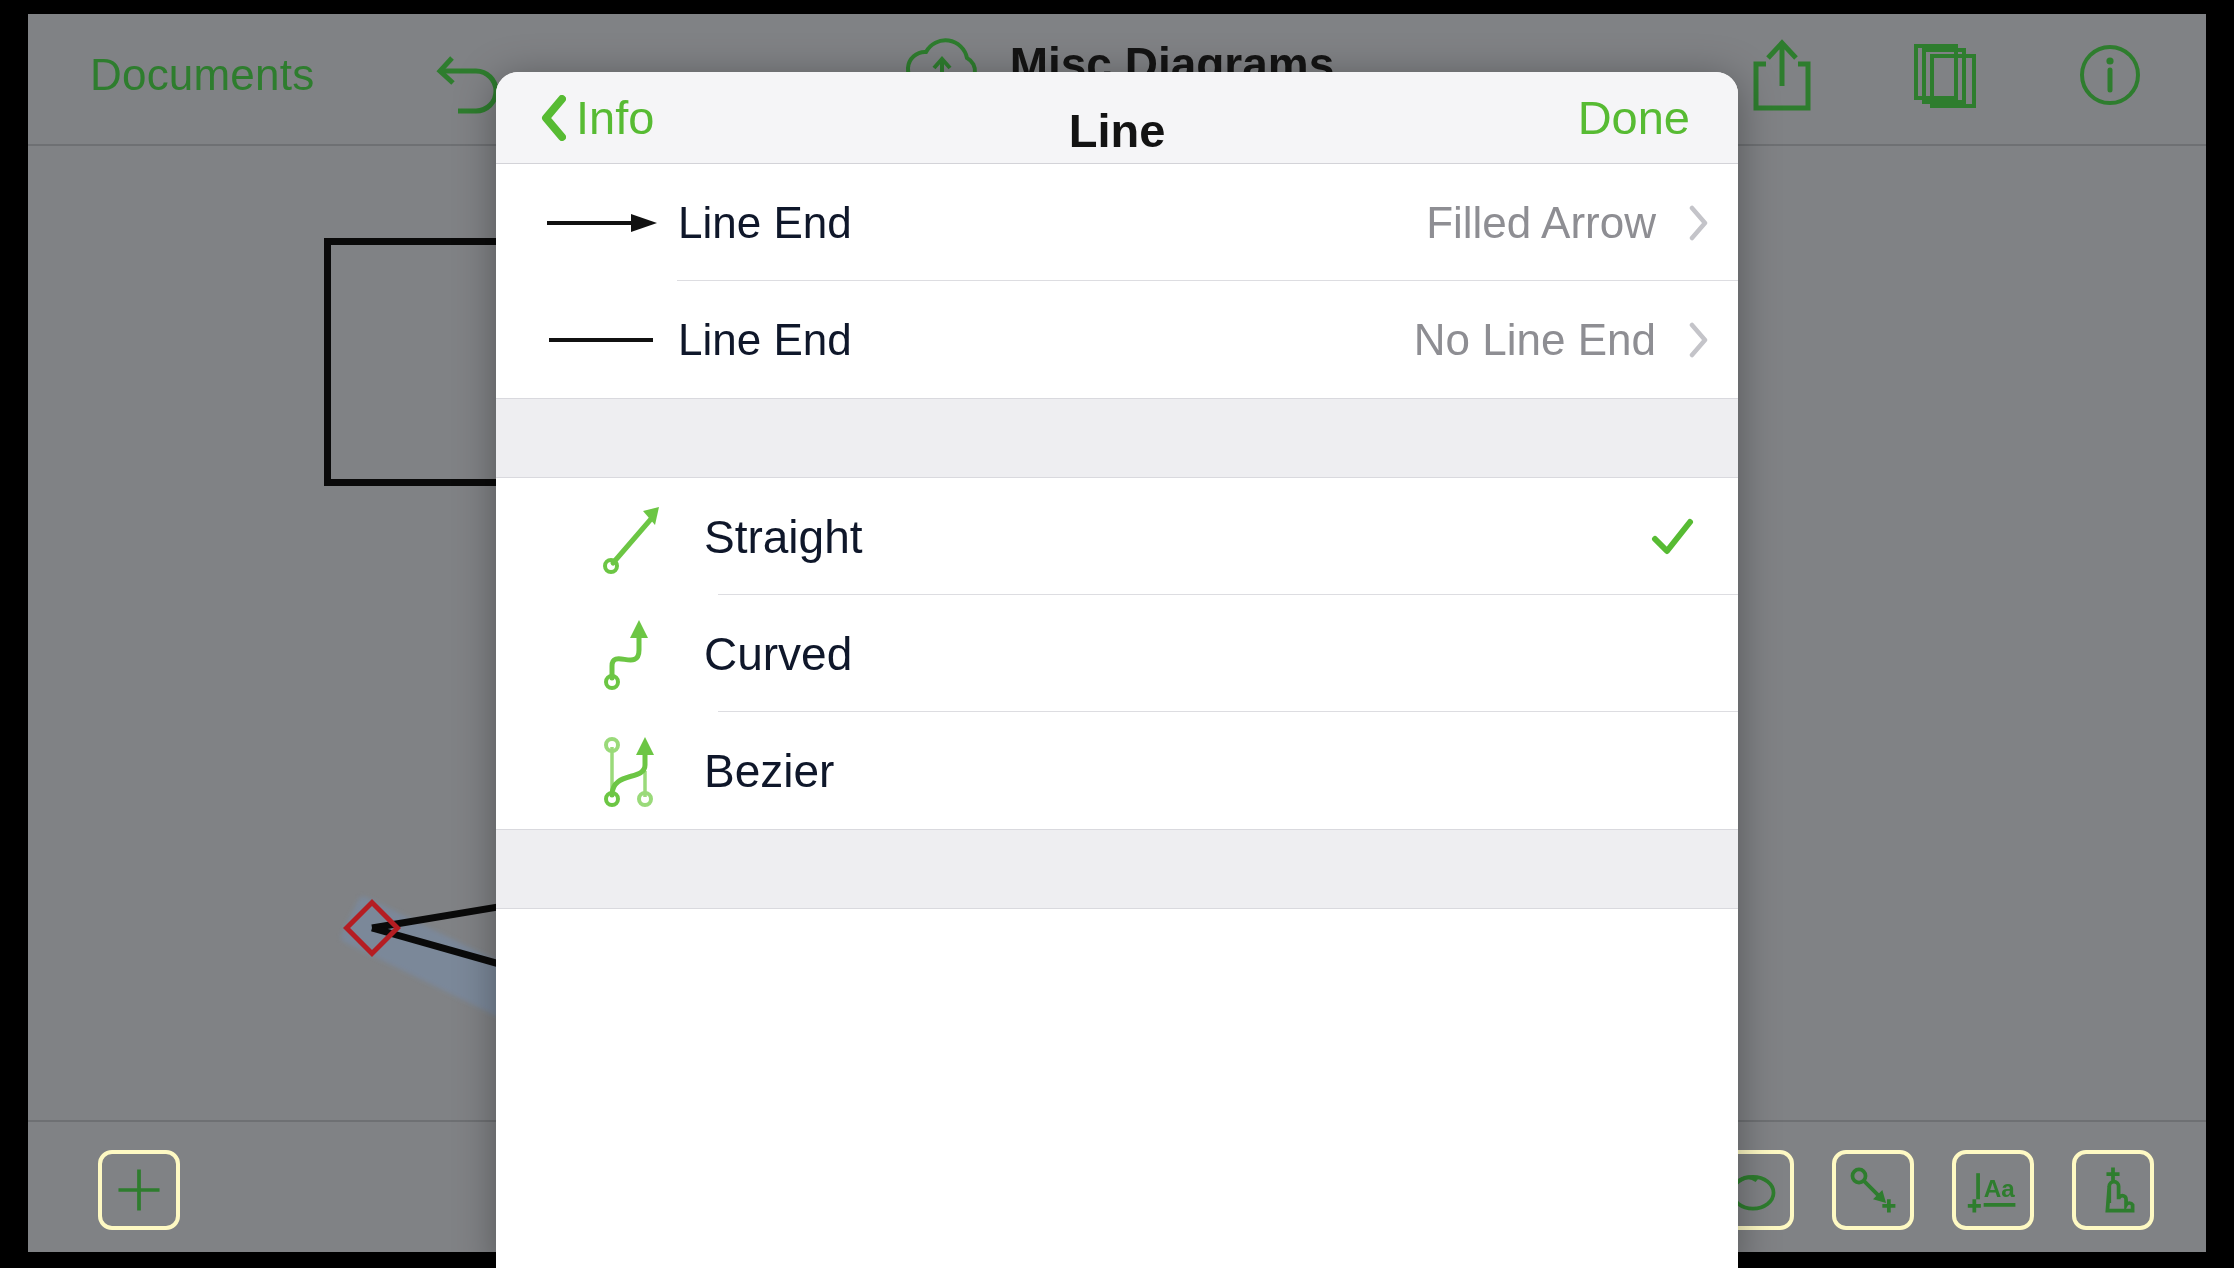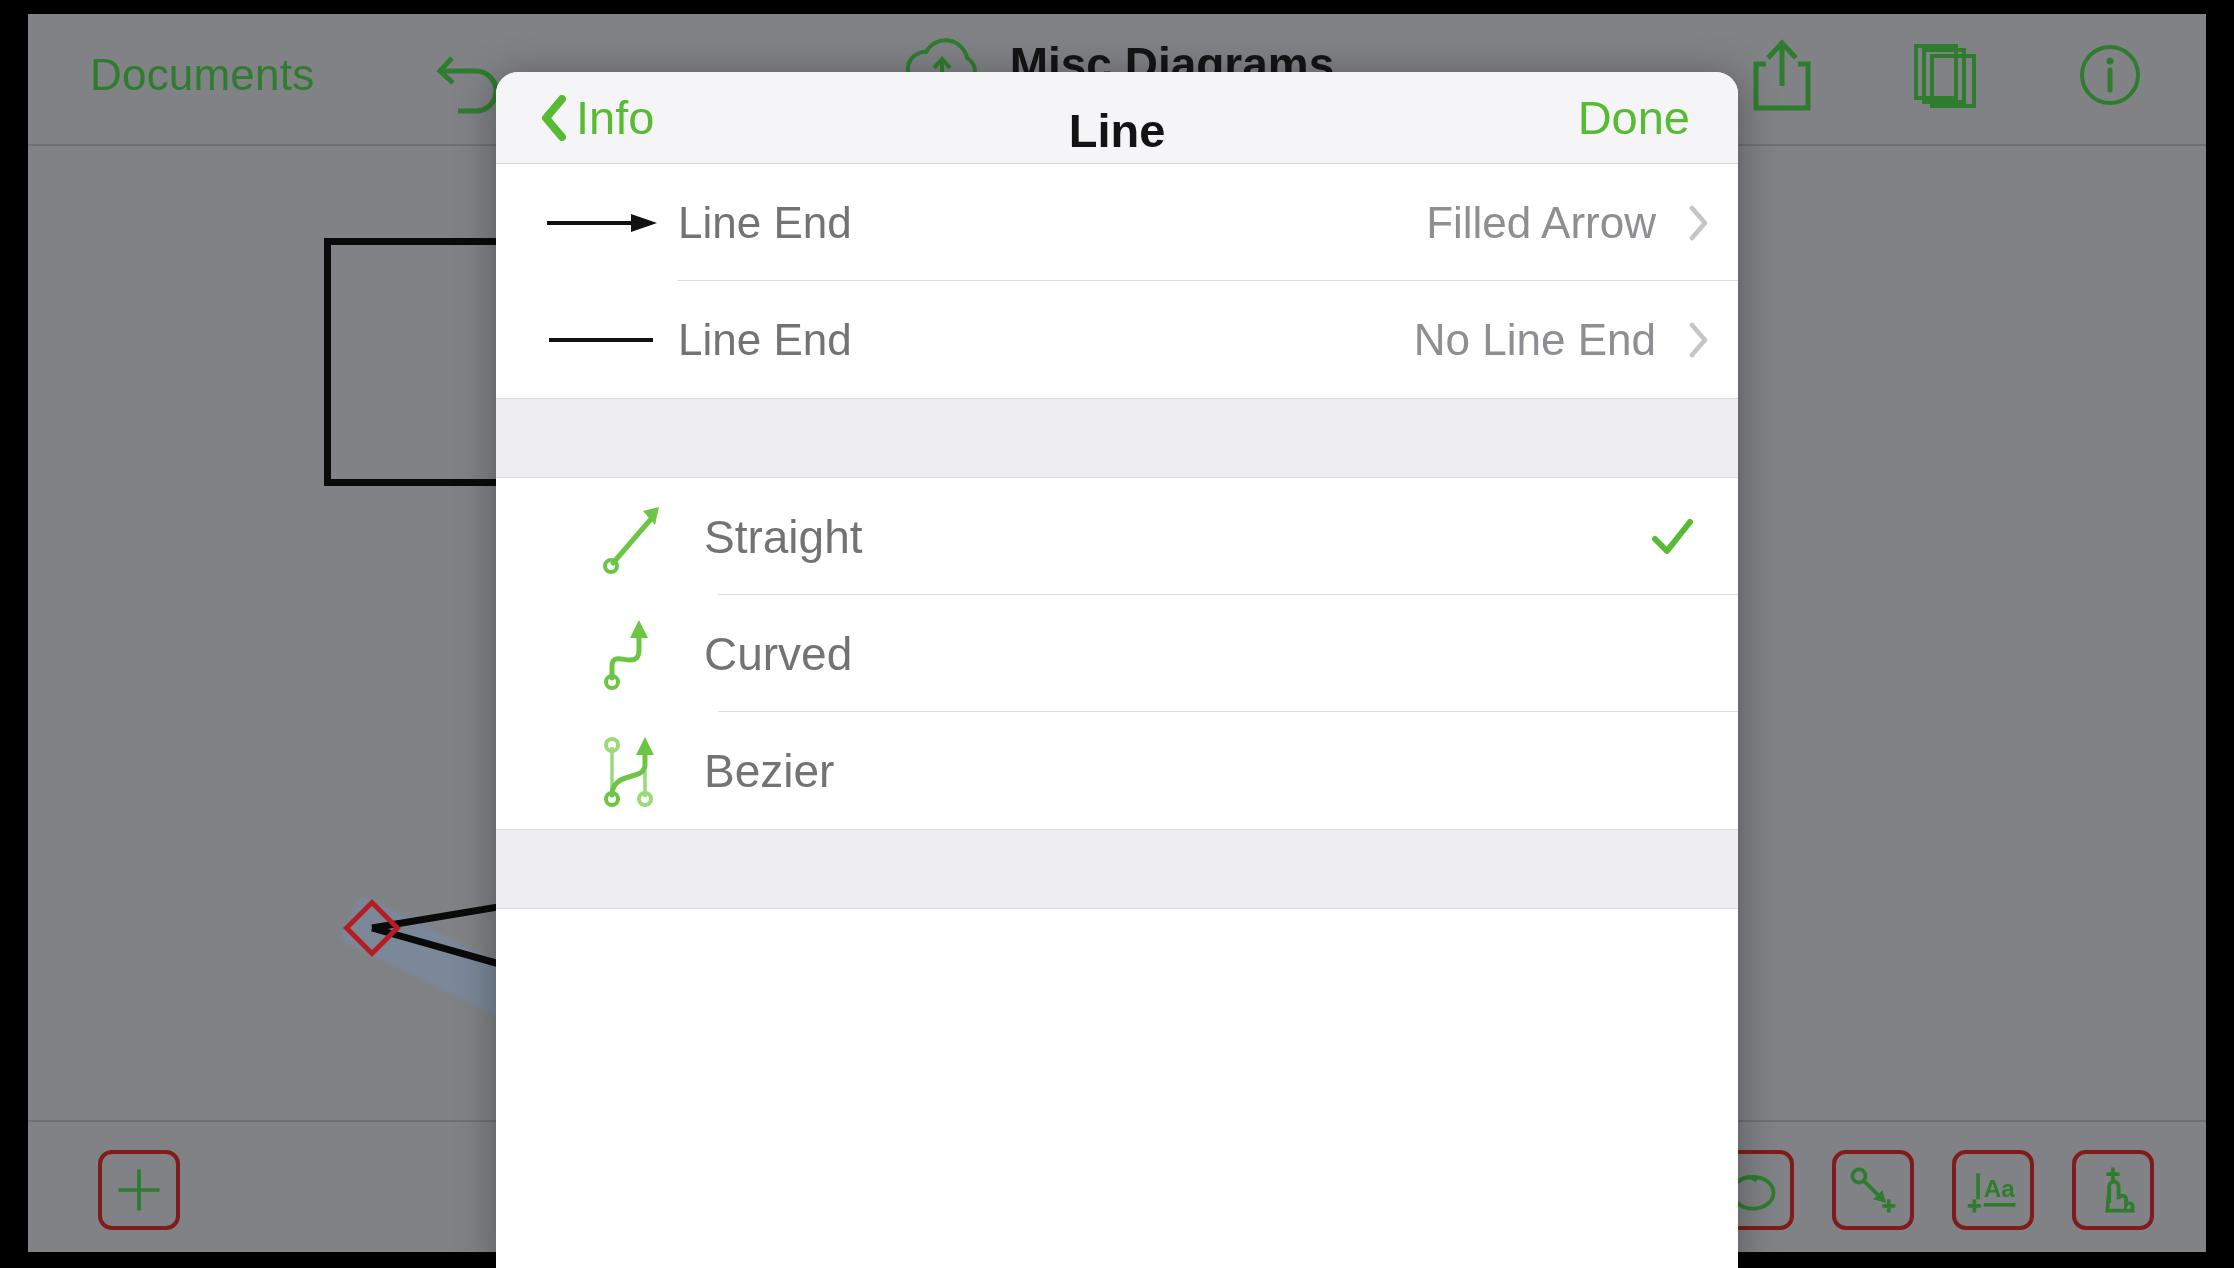--- a/index.html
+++ b/index.html
@@ -77,21 +77,21 @@
     background: #808285;
     border-top: 2px solid #6e7073;
   }
   .bb-left { position: absolute; left: 70px; top: 28px; }
   .bb-right {
     position: absolute; right: 52px; top: 28px;
     display: flex; gap: 38px;
   }
   .bb-btn {
     width: 82px; height: 80px;
-    border: 4px solid #7f1d1d;
+    border: 4px solid #fef9c3;
     border-radius: 14px;
     display: flex; align-items: center; justify-content: center;
   }
 
   
   #popover {
     position: absolute;
     left: 496px; top: 72px;
     width: 1242px; height: 1196px;
     background: #ffffff;
@@ -136,21 +136,21 @@
     background: #fff;
   }
   .row-sep {
     position: absolute; left: 181px; right: 0; bottom: 0;
     height: 1px; background: #dddde1;
   }
   .row-icon {
     width: 146px; flex: 0 0 146px;
     display: flex; align-items: center; justify-content: center;
   }
-  .row-label { font-size: 44px; color: #737373; }
+  .row-label { font-size: 44px; color: #0f172a; }
   .row-value {
     margin-left: auto; margin-right: 32px;
     font-size: 44px; color: #8e8e93;
   }
   .chev-right { width: 20px; height: 36px; margin-right: 30px; }
   .check { width: 44px; height: 44px; margin-left: auto; margin-right: 44px; }
 
   .style-row { padding-left: 28px; margin-left: 40px; }
   .style-row .row-icon { width: 140px; flex: 0 0 140px; }
   .style-row .row-sep { left: 182px; }

